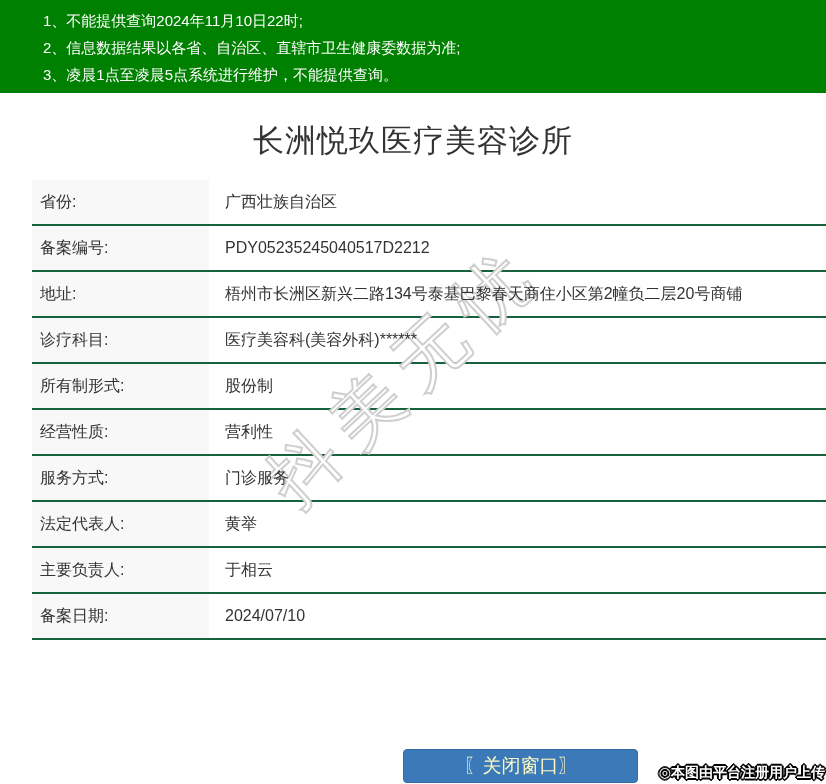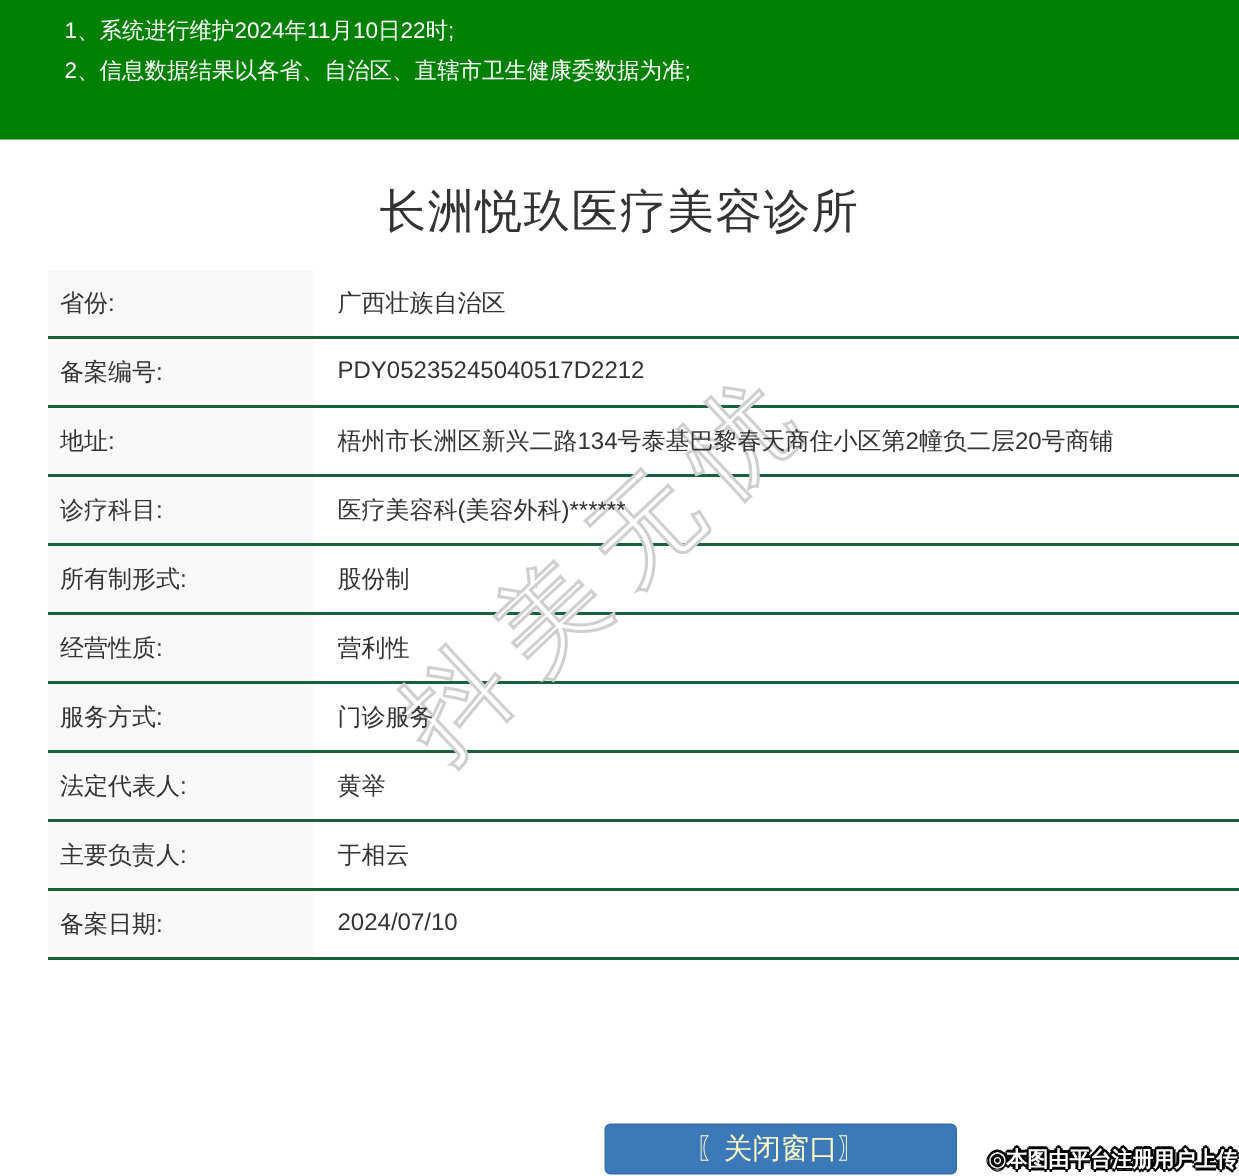--- a/index.html
+++ b/index.html
@@ -64,22 +64,23 @@
     text-shadow:-1px -1px 0 #000,1px -1px 0 #000,-1px 1px 0 #000,1px 1px 0 #000,
                 -2px 0 0 #000,2px 0 0 #000,0 -2px 0 #000,0 2px 0 #000;
   }
 </style>
 </head>
 <body>
 
 <div class="page">
 
   <div class="notice-bar">
-    <div class="notice-line"><span>1、</span><span>系统进行维护</span><b>2024年11月10日22时</b><span>;</span></div>
+    <div class="notice-line"><span>1、</span><span>不能提供查询</span><b>2024年11月10日22时</b><span>;</span></div>
     <div class="notice-line"><span>2、</span><span>信息数据结果以各省、自治区、直辖市卫生健康委数据为准;</span><b></b><span></span></div>
+    <div class="notice-line"><span>3、</span><span></span><b>凌晨1点至凌晨5点</b><span>系统进行维护，不能提供查询。</span></div>
   </div>
 
   <div class="main-title">长洲悦玖医疗美容诊所</div>
 
   <div class="info-table">
     <div class="row">
       <div class="label">省份:</div>
       <div class="value">广西壮族自治区</div>
     </div>
     <div class="row">

